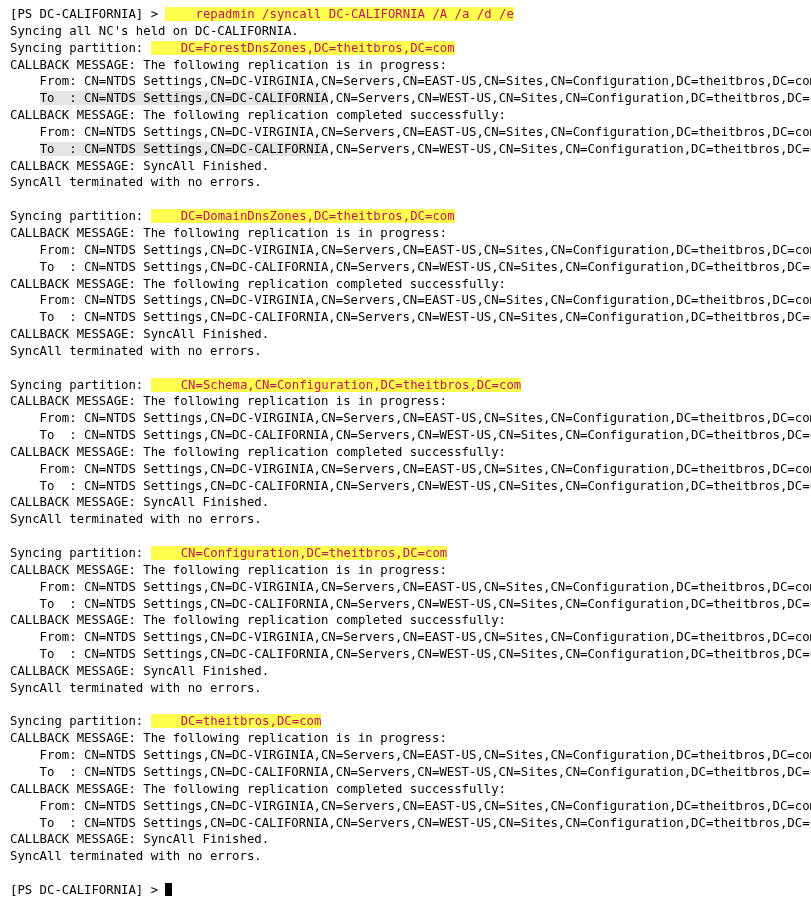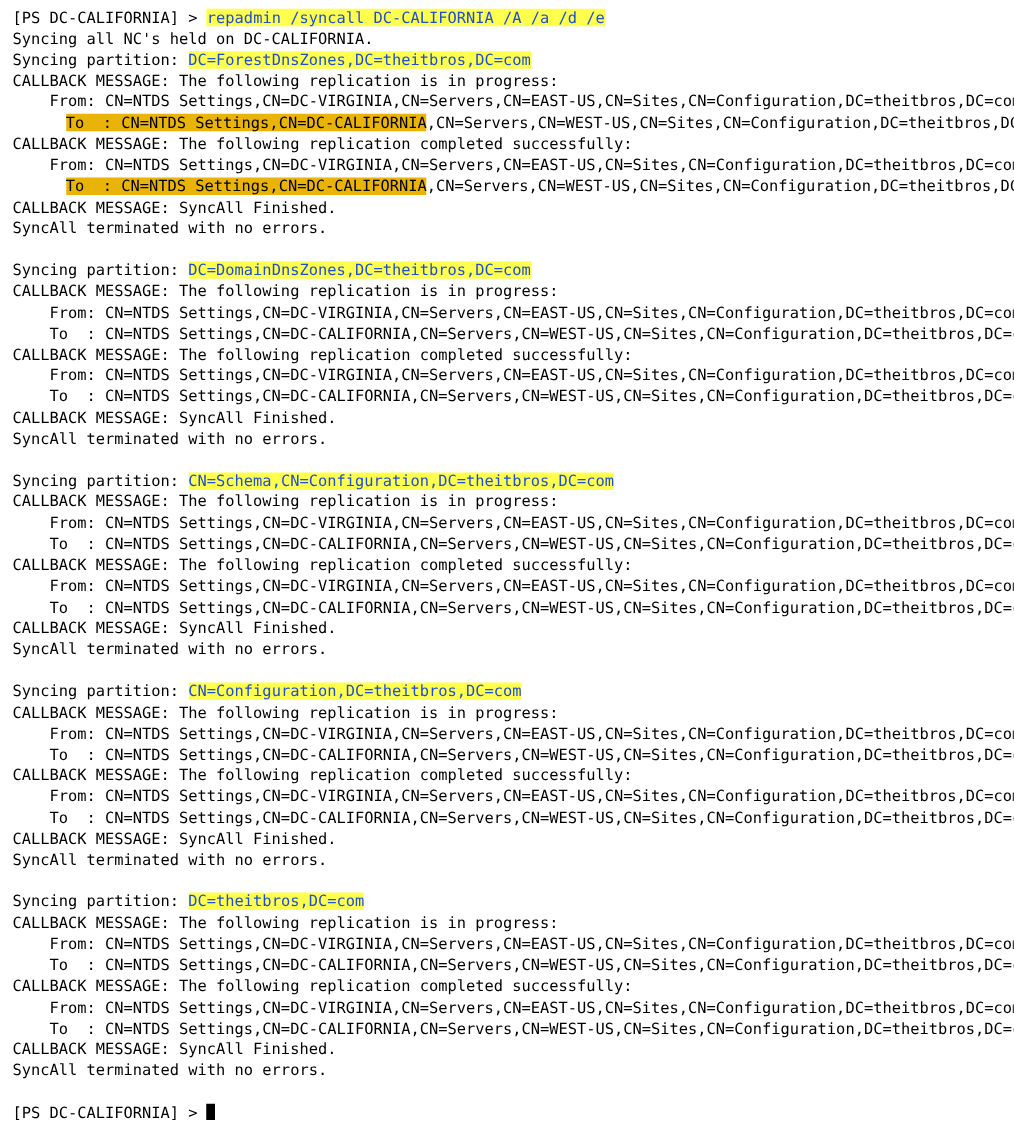--- a/index.html
+++ b/index.html
@@ -22,26 +22,26 @@
   }
   .line {
     white-space: pre;
     height: 16.85px;
   }
   .blank {
     height: 16.85px;
   }
   .hl-yellow {
     background: #ffff4d;
-    color: #1d4ed8;
+    color: #be185d;
+    padding-left: 30px;
   }
   .hl-green {
-    background: #eab308;
+    background: #e5e5e5;
     color: #000000;
-    margin-left: 13px;
   }
   .cursor {
     display: inline-block;
     width: 7px;
     height: 13px;
     background: #000000;
     vertical-align: -2px;
   }
 </style>
 </head>

